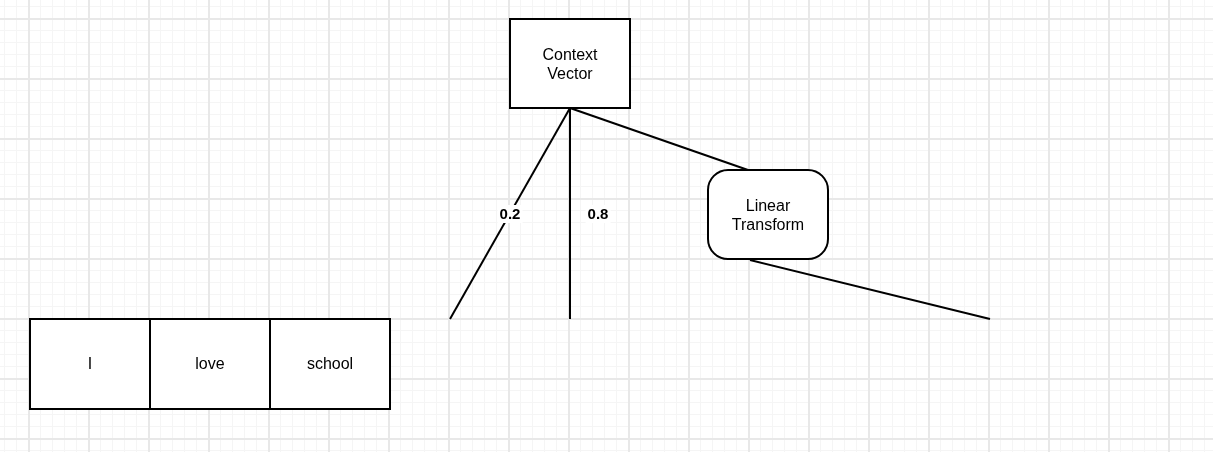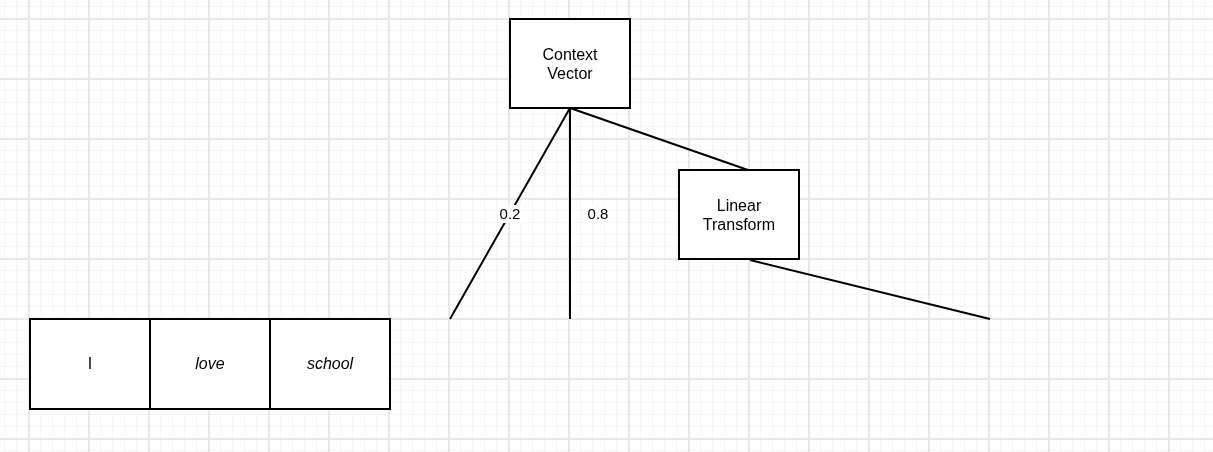--- a/index.html
+++ b/index.html
@@ -46,31 +46,32 @@
     background: #ffffff;
     display: flex;
     align-items: center;
     justify-content: center;
     z-index: 2;
     font-size: 16px;
     line-height: 19px;
     text-align: center;
   }
   .node-context { left: 509px; top: 18px; }
-  .node-linear  { left: 678px; top: 169px; }
+  .node-linear  { left: 707px; top: 169px; border-radius: 21px; }
   .node-label { display: inline-block; width: 84px; }
   .edge-label {
     position: absolute;
     transform: translate(-50%, -50%);
     background: #ffffff;
     padding: 0 2px;
     font-size: 15px;
     line-height: 18px;
     z-index: 3;
     white-space: nowrap;
+    font-weight: bold;
   }
   .edge-label-02 { left: 510px; top: 214px; }
   .edge-label-08 { left: 570px; top: 214px; margin-left: 28px; }
   .word-row {
     position: absolute;
     display: flex;
     z-index: 2;
   }
   .row-source { left: 29px;  top: 318px; }
   .row-target { left: 809px; top: 318px; }
@@ -79,21 +80,21 @@
     height: 92px;
     box-sizing: border-box;
     border: 2px solid #000000;
     background: #ffffff;
     display: flex;
     align-items: center;
     justify-content: center;
     font-size: 16px;
     text-align: center;
   }
-  .cell + .cell { margin-left: -2px; font-style: italic; }
+  .cell + .cell { margin-left: -2px; }
 </style>
 </head>
 <body>
 
 <div class="canvas">
 
   <svg class="edges-layer" viewBox="0 0 1213 452">
     <line x1="570" y1="108" x2="450" y2="319"></line>
     <line x1="570" y1="108" x2="570" y2="319"></line>
     <line x1="570" y1="108" x2="748" y2="170"></line>

